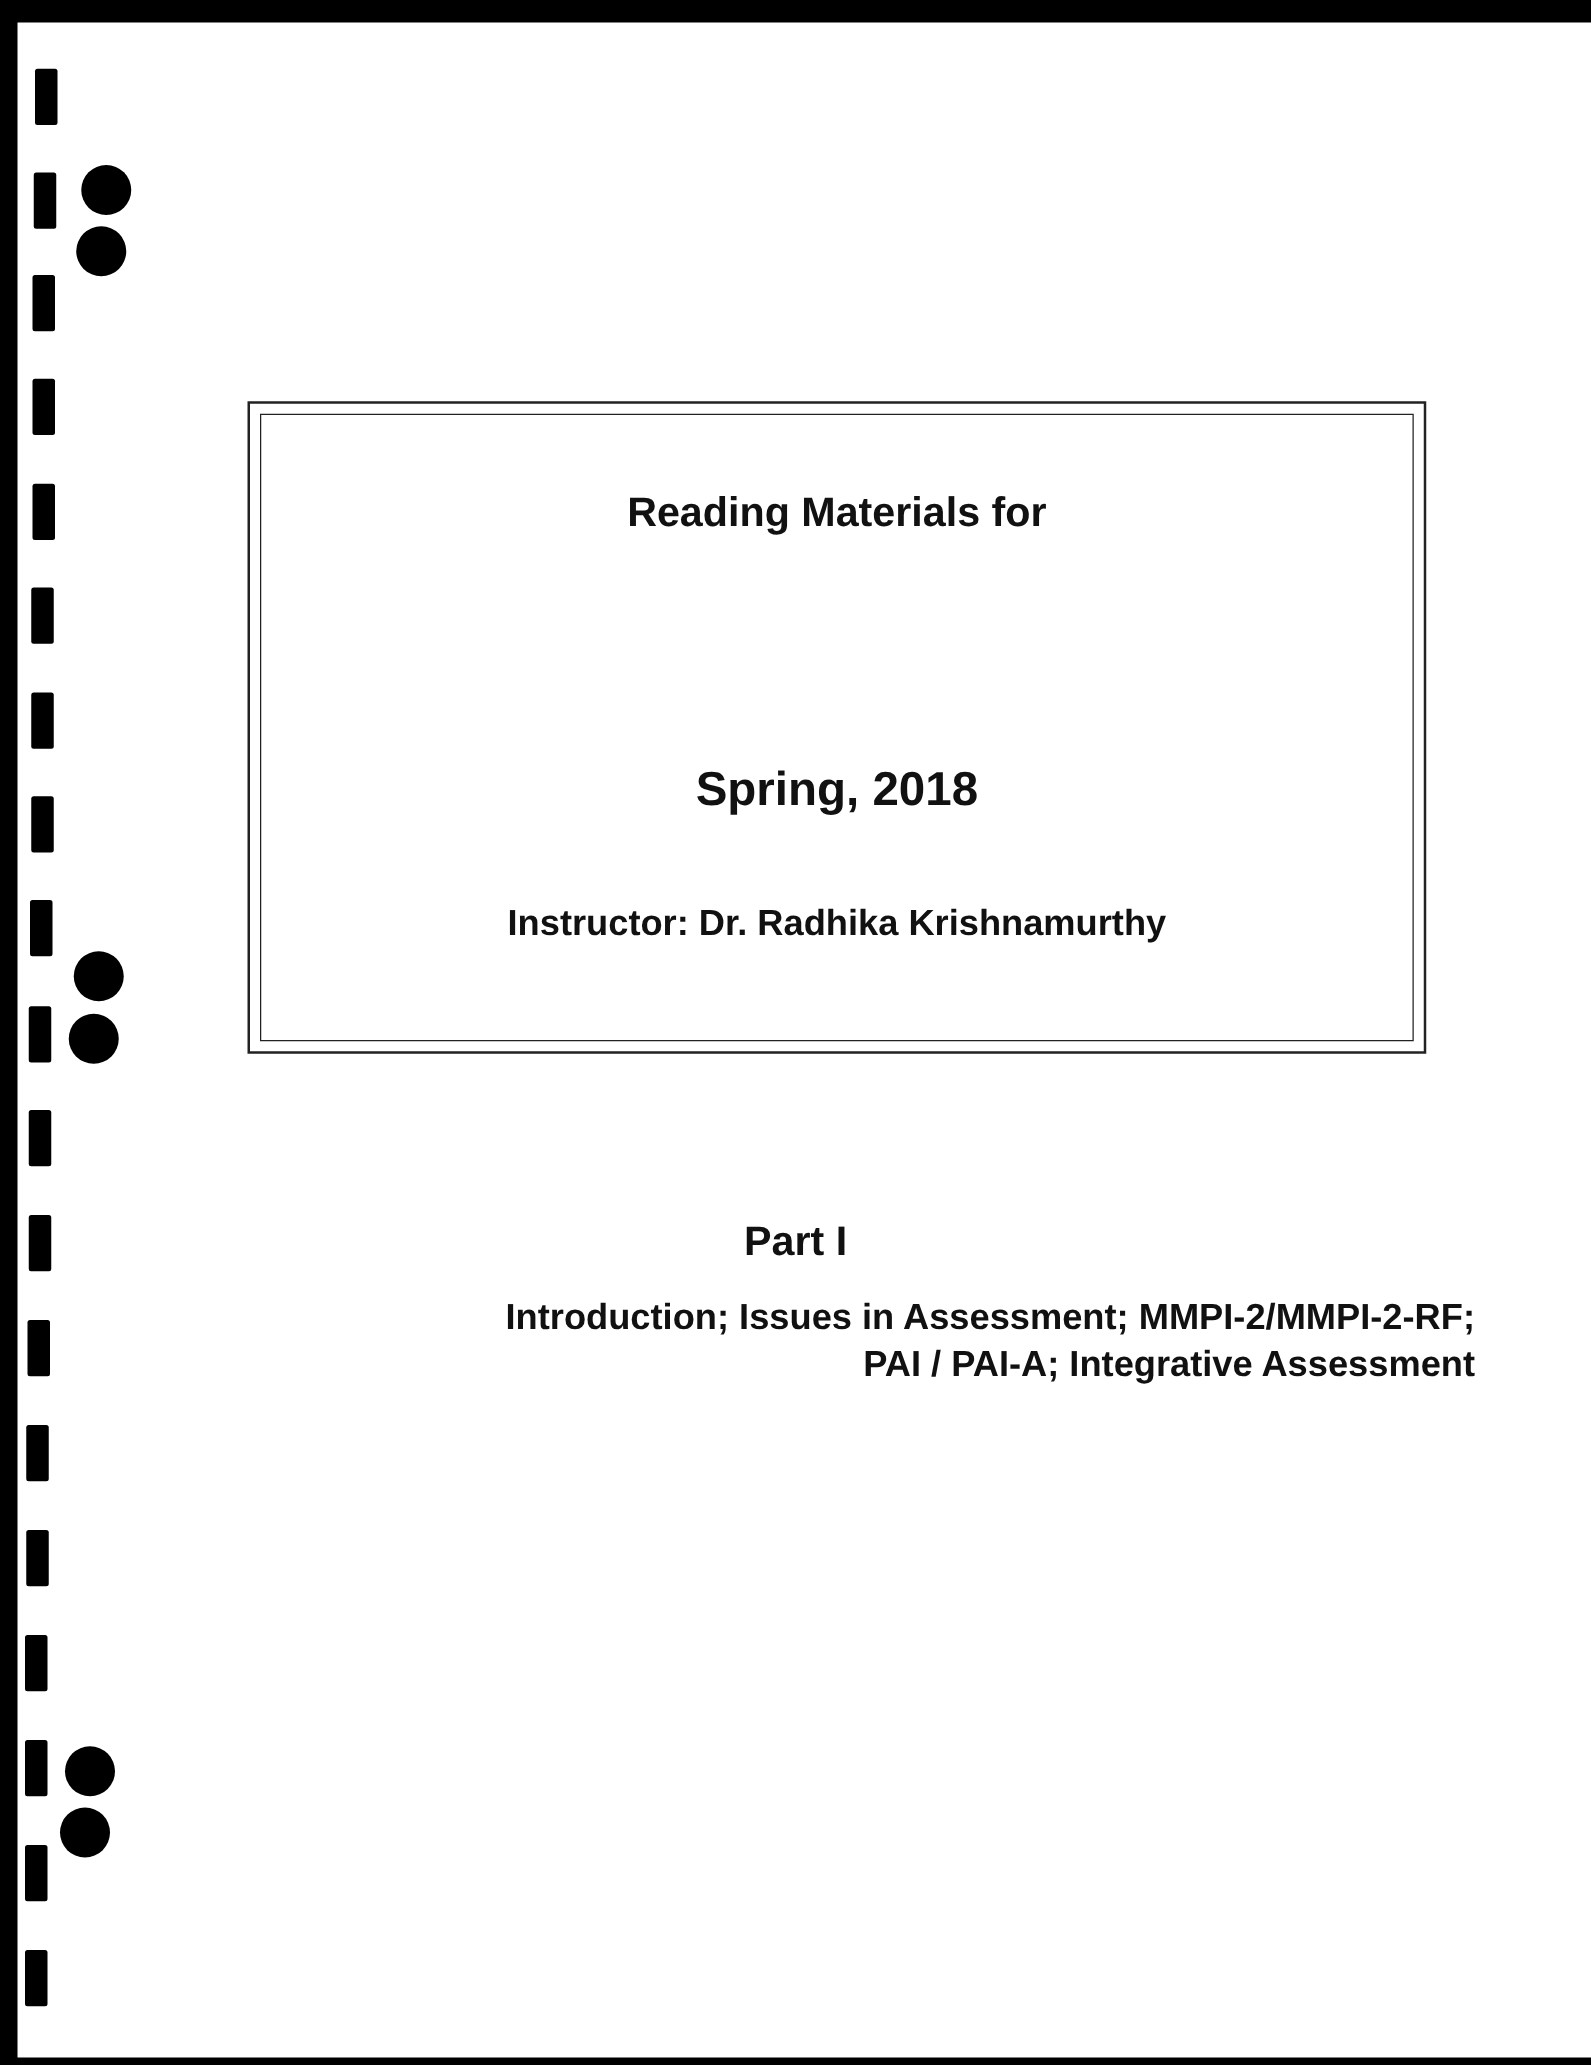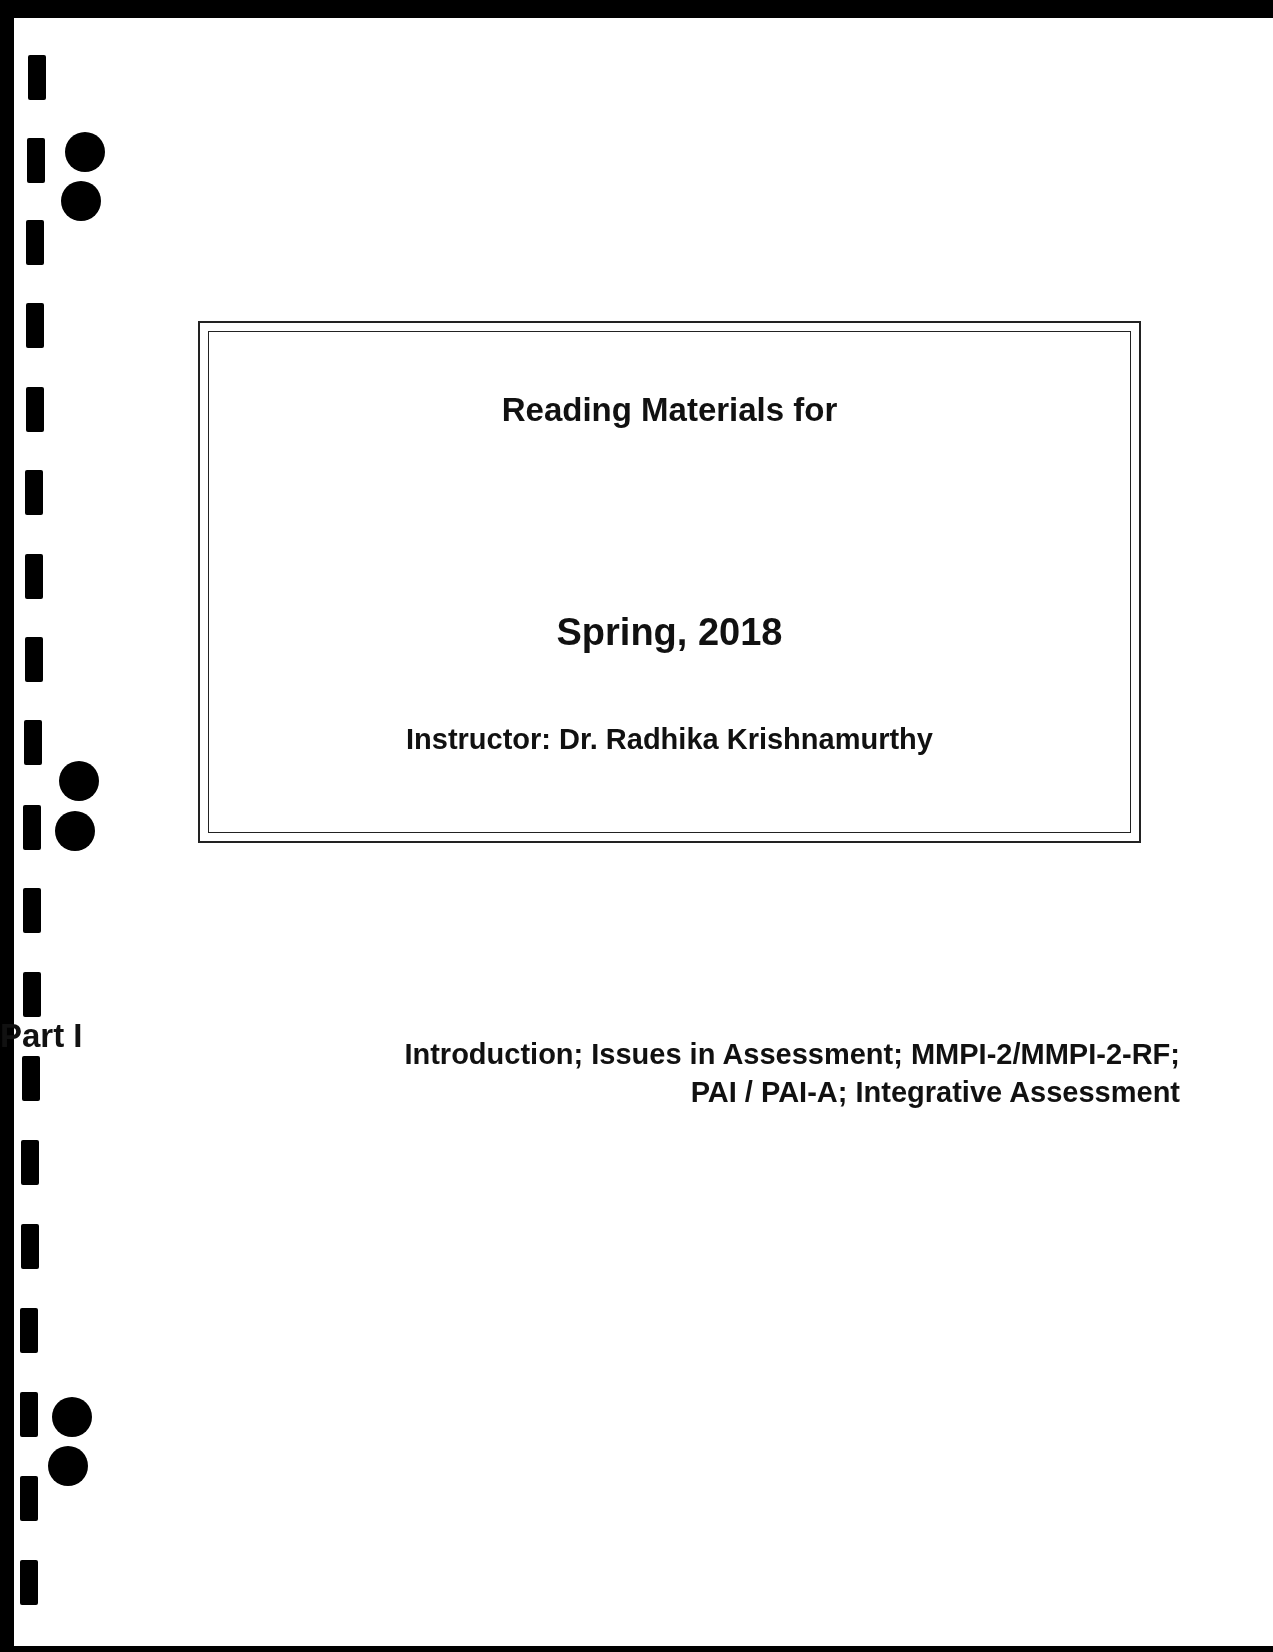--- a/index.html
+++ b/index.html
@@ -22,21 +22,21 @@
   .frame-inner {
     position: absolute; left: 8px; top: 8px; right: 8px; bottom: 8px;
     border: 1.5px solid #222;
   }
   .frame-text { position: absolute; left: 0; right: 0; text-align: center; font-weight: bold; }
   .t1 { top: 68px; font-size: 33px; }
   .t2 { top: 134px; font-size: 33px; }
   .t3 { top: 252px; font-size: 38px; margin-top: 36px; }
   .t4 { top: 400px; font-size: 29px; }
 
-  .part-title { position: absolute; left: 0; width: 1273px; top: 1017px; text-align: left; font-size: 33px; font-weight: bold; }
+  .part-title { position: absolute; left: 0; width: 1273px; top: 974px; text-align: center; font-size: 33px; font-weight: bold; }
   .topics { position: absolute; left: 180px; width: 1000px; top: 1035px; text-align: right; font-size: 29px; font-weight: bold; line-height: 38px; }
   .topics div { white-space: nowrap; }
 </style>
 </head>
 <body>
 
 <div class="top-band"></div>
 <div class="left-band"></div>
 <div class="bottom-band"></div>
 

